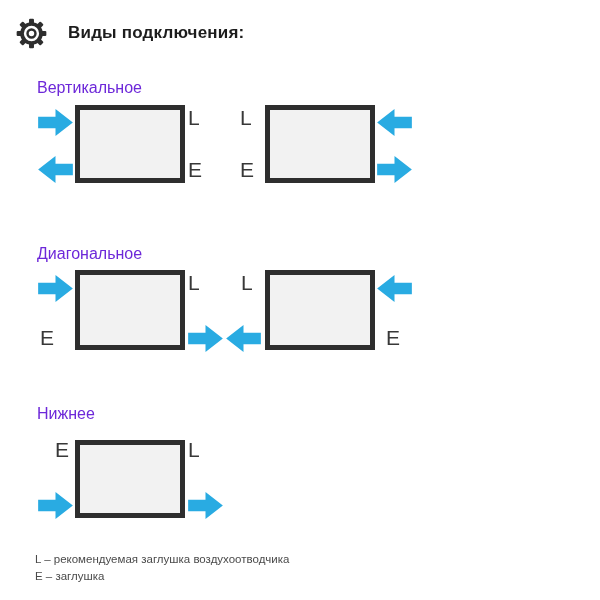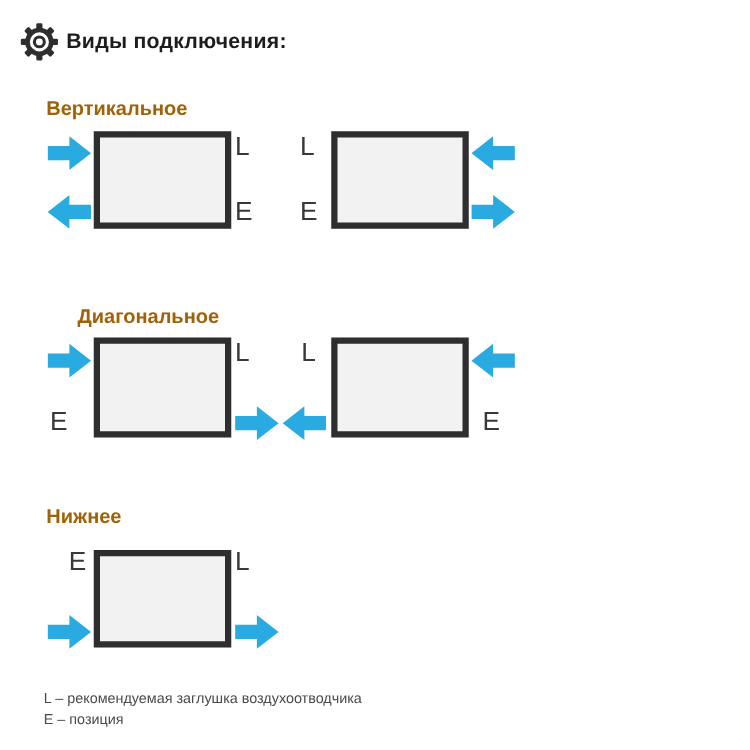--- a/index.html
+++ b/index.html
@@ -5,30 +5,30 @@
   html, body { margin: 0; padding: 0; }
   body {
     width: 600px; height: 600px;
     background: #ffffff;
     font-family: "Liberation Sans", sans-serif;
     color: #333333;
   }
   .canvas { position: relative; width: 600px; height: 600px; background: #ffffff; overflow: hidden; }
 
   
-  .header { position: absolute; left: 15px; top: 15px; height: 36px; display: flex; align-items: center; gap: 5px; }
+  .header { position: absolute; left: 15px; top: 15px; height: 36px; display: flex; align-items: center; gap: 20px; }
   .gear { width: 33px; height: 33px; display: block; }
   .gear .dark { fill: var(--border, #2E2E2E); }
   .gear .ring { fill: #ffffff; stroke: var(--border, #2E2E2E); }
   .title { font-size: 17px; font-weight: bold; color: #1d1d1d; letter-spacing: 0.2px; }
 
   
-  .section-label { position: absolute; left: 37px; font-size: 16px; color: #a16207; line-height: 19px; font-weight: bold; }
+  .section-label { position: absolute; left: 37px; font-size: 16px; color: #6d28d9; line-height: 19px; }
   .label-1 { top: 78px; }
-  .label-2 { top: 244px; margin-left: 25px; }
+  .label-2 { top: 244px; }
   .label-3 { top: 404px; }
 
   
   .diagram { position: absolute; }
   .box {
     position: absolute;
     box-sizing: border-box;
     width: 110px;
     background: var(--fill, #F2F2F2);
     border: 5px solid var(--border, #2E2E2E);
@@ -186,16 +186,16 @@
       </span>
     <span class="arrow right a-out">
         <svg viewBox="0 0 36 28">
           <polygon points="0,8 18,8 18,0 36,14 18,28 18,20 0,20"></polygon>
         </svg>
       </span>
   </div>
 
   <div class="legend">
     <div>L – рекомендуемая заглушка воздухоотводчика</div>
-    <div>E – позиция</div>
+    <div>E – заглушка</div>
   </div>
 
 </div>
 
 </body></html>

